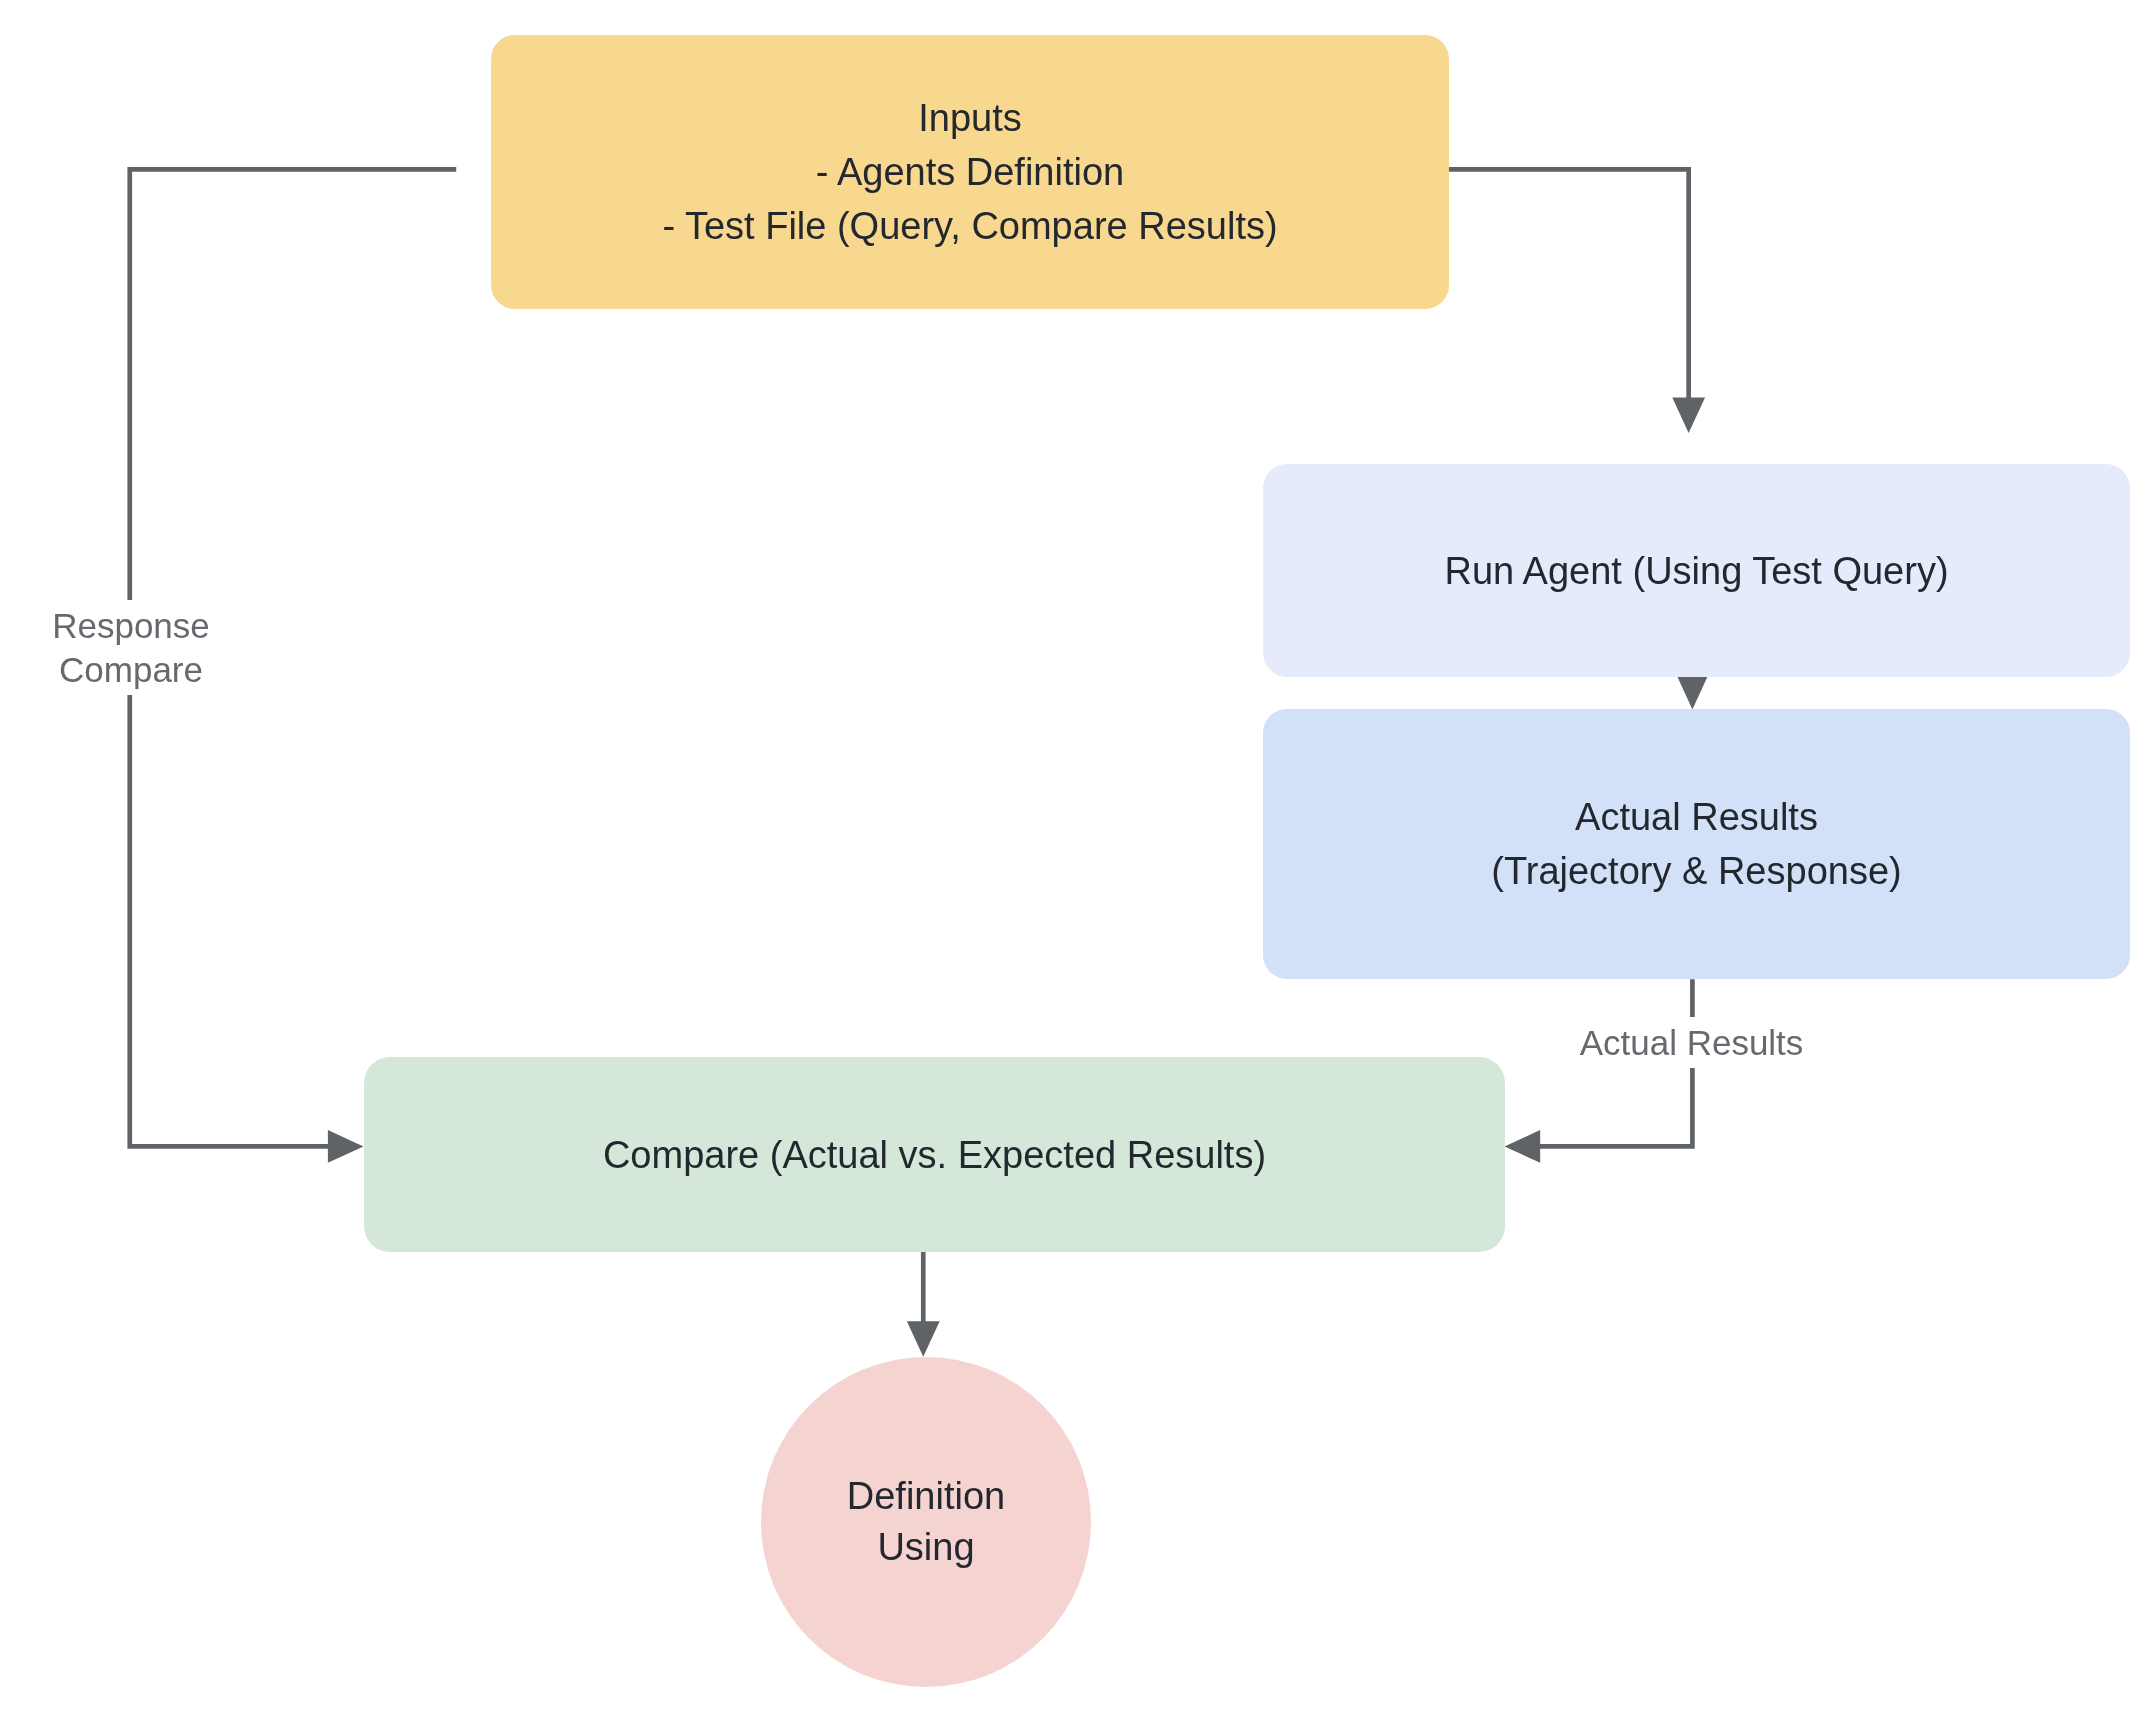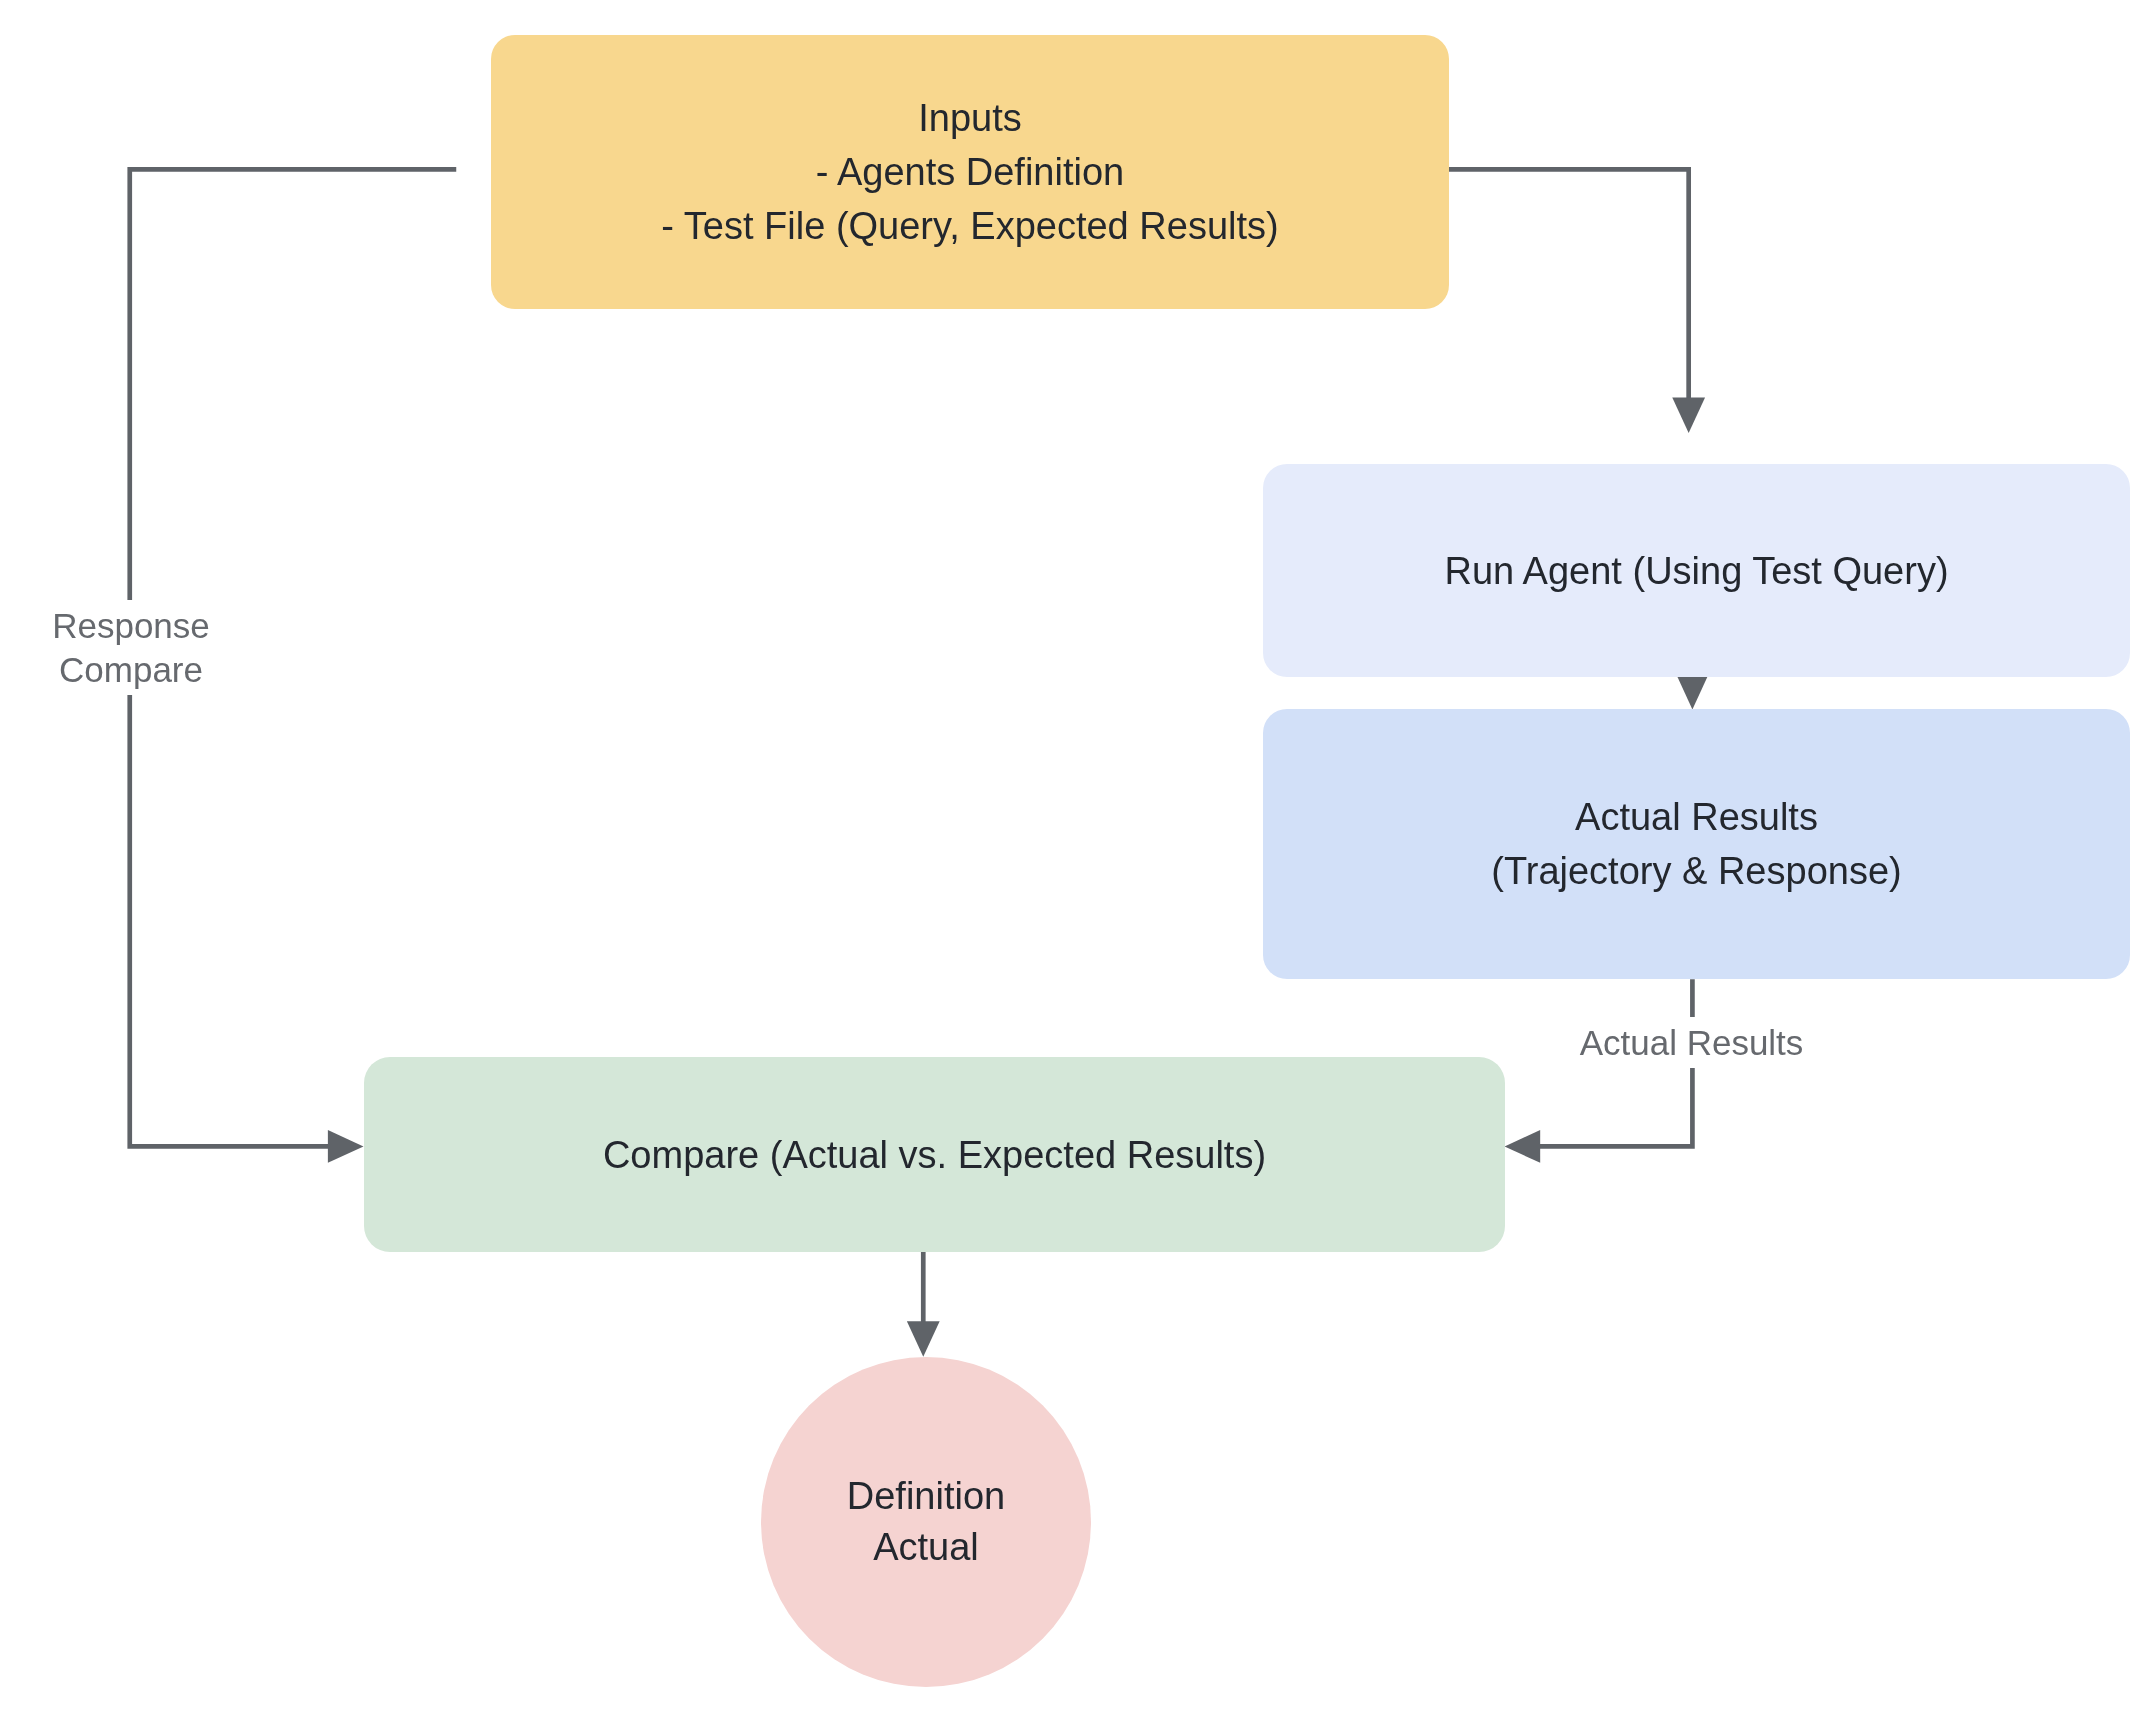--- a/index.html
+++ b/index.html
@@ -59,39 +59,39 @@
     <path d="M 1806.5 1045 V 1223.5 H 1642" fill="none" stroke-width="5" stroke="#5F6368"></path>
     <polygon points="1606,1223.5 1644,1206 1644,1241" fill="#5F6368"></polygon>
 
     <path d="M 985.5 1336 V 1411" fill="none" stroke-width="5" stroke="#5F6368"></path>
     <polygon points="985.5,1448 968,1410 1003,1410" fill="#5F6368"></polygon>
   </svg>
 
   <div class="node" id="inputs-node" style="background: rgb(248, 215, 142); color: rgb(35, 39, 46);">
     <span>Inputs</span>
     <span>- Agents Definition</span>
-    <span>- Test File (Query, Expected Results)</span>
+    <span>- Test File (Query, Compare Results)</span>
   </div>
 
   <div class="node" id="run-agent-node" style="background: rgb(229, 235, 251); color: rgb(35, 39, 46); margin-top: 30px;">
     <span>Run Agent (Using Test Query)</span>
   </div>
 
   <div class="node" id="actual-results-node" style="background: rgb(210, 224, 248); color: rgb(35, 39, 46);">
     <span>Actual Results</span>
     <span>(Trajectory &amp; Response)</span>
   </div>
 
   <div class="node" id="compare-node" style="background: rgb(212, 231, 216); color: rgb(35, 39, 46);">
     <span>Compare (Actual vs. Expected Results)</span>
   </div>
 
   <div class="node circle-node" id="report-node" style="background: rgb(245, 211, 209); color: rgb(35, 39, 46);">
     <span>Definition</span>
-    <span>Actual</span>
+    <span>Using</span>
   </div>
 
   <div class="edge-label" id="expected-results-label" style="color: rgb(102, 105, 110);">
     <span>Response</span>
     <span>Compare</span>
   </div>
 
   <div class="edge-label" id="actual-results-label" style="color: rgb(102, 105, 110);">Actual Results</div>
 
 </div>

